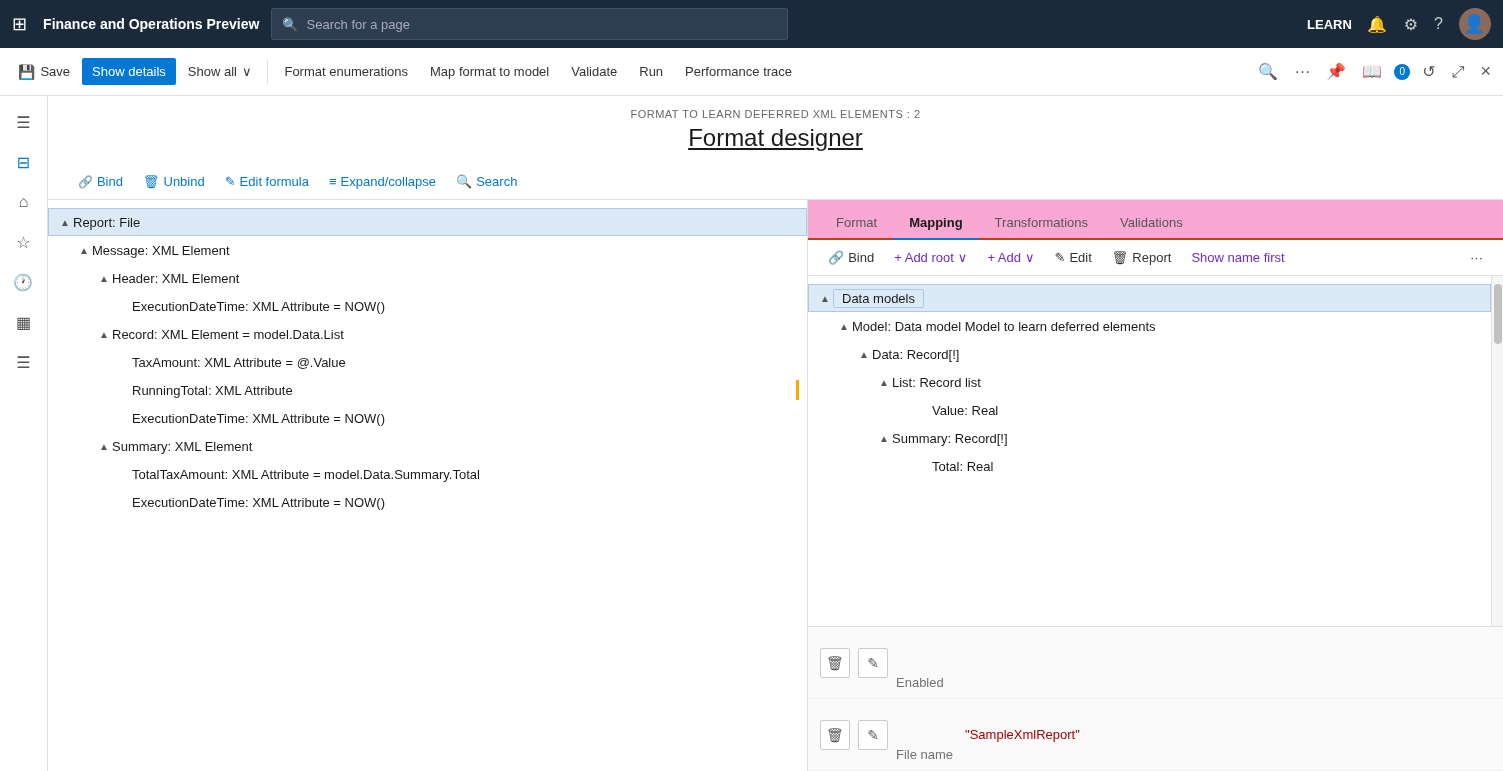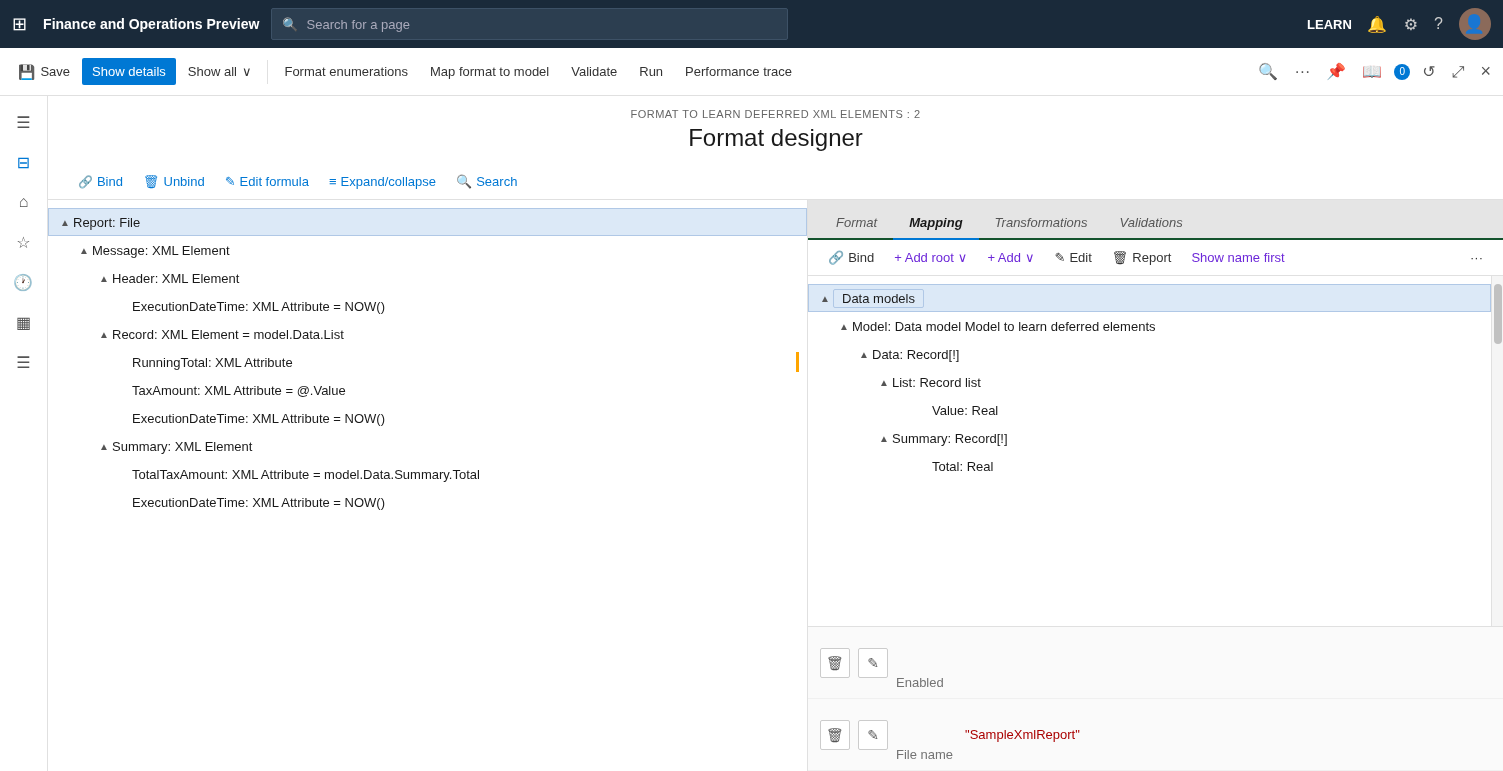--- a/index.html
+++ b/index.html
@@ -115,20 +115,21 @@
       color: #666;
       text-transform: uppercase;
       letter-spacing: 0.5px;
       margin-bottom: 4px;
     }
     .page-title {
       font-size: 24px;
       font-weight: 300;
       color: #1a1a1a;
       margin-bottom: 12px;
+      text-decoration: underline;
     }
 
     
     .sub-toolbar {
       display: flex;
       align-items: center;
       padding: 0 20px;
       gap: 0;
       border-bottom: 1px solid #e0e0e0;
       height: 36px;
@@ -185,26 +186,25 @@
       flex: 1;
       display: flex;
       flex-direction: column;
       overflow: hidden;
     }
 
     
     .tabs {
       display: flex;
       align-items: flex-end;
-      border-bottom: 2px solid #14532d;
+      border-bottom: 2px solid #c2410c;
       padding: 0 12px;
       height: 40px;
       gap: 0;
-      background: #e5e5e5;
-      font-style: italic;
+      background: #f9a8d4;
     }
     .tab {
       padding: 8px 16px;
       cursor: pointer;
       font-size: 13px;
       color: #555;
       border-bottom: 2px solid transparent;
       margin-bottom: -2px;
       white-space: nowrap;
     }
@@ -435,28 +435,28 @@
           <span class="label">Header: XML Element</span>
         </div>
         <div class="tree-item indent-3">
           <span class="toggle">&nbsp;</span>
           <span class="label">ExecutionDateTime: XML Attribute = NOW()</span>
         </div>
         <div class="tree-item indent-2">
           <span class="toggle">▲</span>
           <span class="label">Record: XML Element = model.Data.List</span>
         </div>
+        <div class="tree-item indent-3">
+          <span class="toggle">&nbsp;</span>
+          <span class="label">TaxAmount: XML Attribute = @.Value</span>
+        </div>
         <div class="tree-item indent-3" style="position:relative;">
           <span class="toggle">&nbsp;</span>
           <span class="label">RunningTotal: XML Attribute</span>
           <span class="vertical-divider"></span>
-        </div>
-        <div class="tree-item indent-3">
-          <span class="toggle">&nbsp;</span>
-          <span class="label">TaxAmount: XML Attribute = @.Value</span>
         </div>
         <div class="tree-item indent-3">
           <span class="toggle">&nbsp;</span>
           <span class="label">ExecutionDateTime: XML Attribute = NOW()</span>
         </div>
         <div class="tree-item indent-2">
           <span class="toggle">▲</span>
           <span class="label">Summary: XML Element</span>
         </div>
         <div class="tree-item indent-3">

